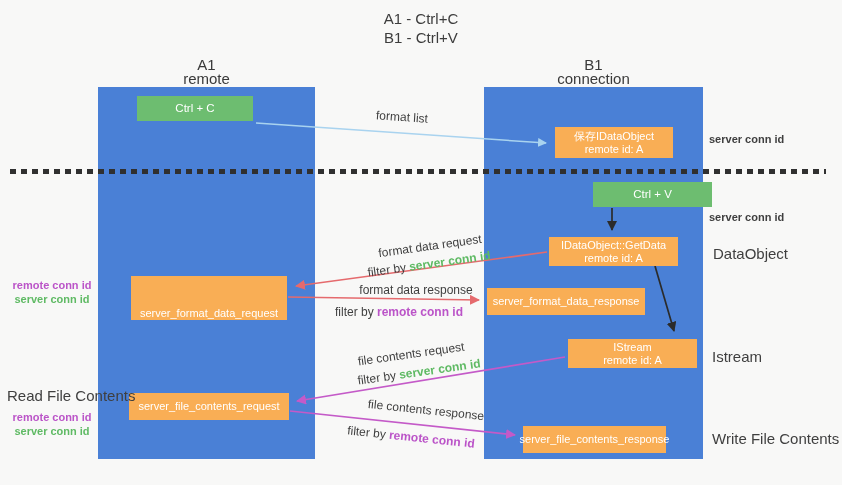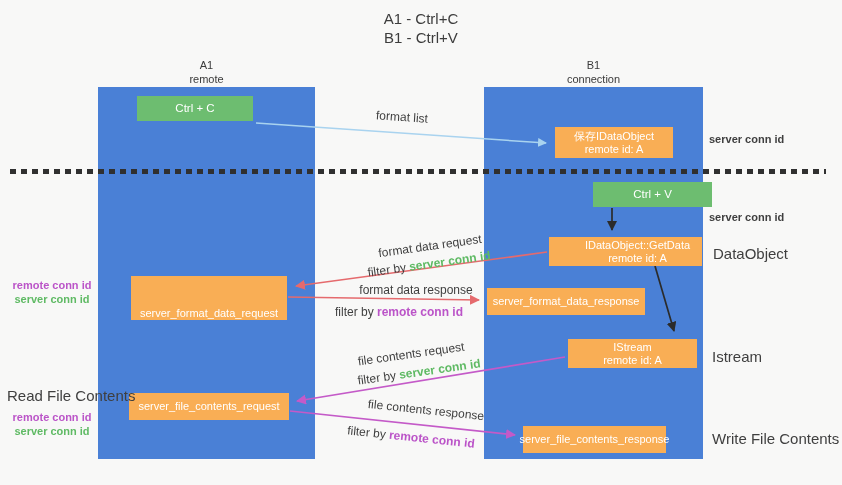--- a/index.html
+++ b/index.html
@@ -3,21 +3,21 @@
 <meta charset="utf-8">
 <style>
   html,body { margin:0; padding:0; }
   .canvas {
     position:relative; width:842px; height:485px;
     background:#f8f8f7; overflow:hidden;
     font-family:"Liberation Sans", sans-serif; color:#3d3d3d;
   }
   .title { position:absolute; left:0; top:9px; width:842px; text-align:center;
            font-size:15px; line-height:19px; color:#3c3c3c; }
-  .col-header { position:absolute; text-align:center; font-size:11px; line-height:14px; color:#3a3a3a; }
+  .col-header { position:absolute; text-align:center; font-size:15px; line-height:14px; color:#3a3a3a; }
   .lifeline { position:absolute; top:87px; height:372px; background:var(--lifeline-blue,#4a80d6); }
   .dotted { position:absolute; left:10px; top:169px; width:816px; height:5px;
             background:repeating-linear-gradient(90deg,#303030 0 6px,transparent 6px 11px); }
   .node { position:absolute; display:flex; flex-direction:column; justify-content:center;
           align-items:center; text-align:center; color:#fff; font-size:11px; line-height:13px; z-index:3; }
   .node.orange { background:var(--box-orange,#f9ae55); }
   .node.green  { background:var(--box-green,#6dbd70); font-size:11.5px; }
   .arrows { position:absolute; left:0; top:0; z-index:2; }
   .st-blue    { stroke:var(--light-blue-arrow,#a9d3ef); stroke-width:1.5; }
   .st-black   { stroke:var(--black-arrow,#2b2b2b); stroke-width:1.7; }
@@ -89,21 +89,21 @@
   <div class="node green" style="left:137px; top:96px; width:116px; height:25px;">
     <div>Ctrl + C</div>
   </div>
   <div class="node orange" style="left:555px; top:127px; width:118px; height:31px;">
     <div>保存IDataObject</div>
     <div>remote id: A</div>
   </div>
   <div class="node green" style="left:553px; top:182px; width:119px; height:25px;margin-left:40px;">
     <div>Ctrl + V</div>
   </div>
-  <div class="node orange" style="left:549px; top:237px; width:129px; height:29px;padding-left:24px;">
+  <div class="node orange" style="left:549px; top:237px; width:129px; height:29px;">
     <div>IDataObject::GetData</div>
     <div>remote id: A</div>
   </div>
   <div class="node orange" style="left:131px; top:276px; width:156px; height:44px;justify-content:flex-end;">
     <div>server_format_data_request</div>
   </div>
   <div class="node orange" style="left:487px; top:288px; width:158px; height:27px;">
     <div>server_format_data_response</div>
   </div>
   <div class="node orange" style="left:568px; top:339px; width:129px; height:29px;">

